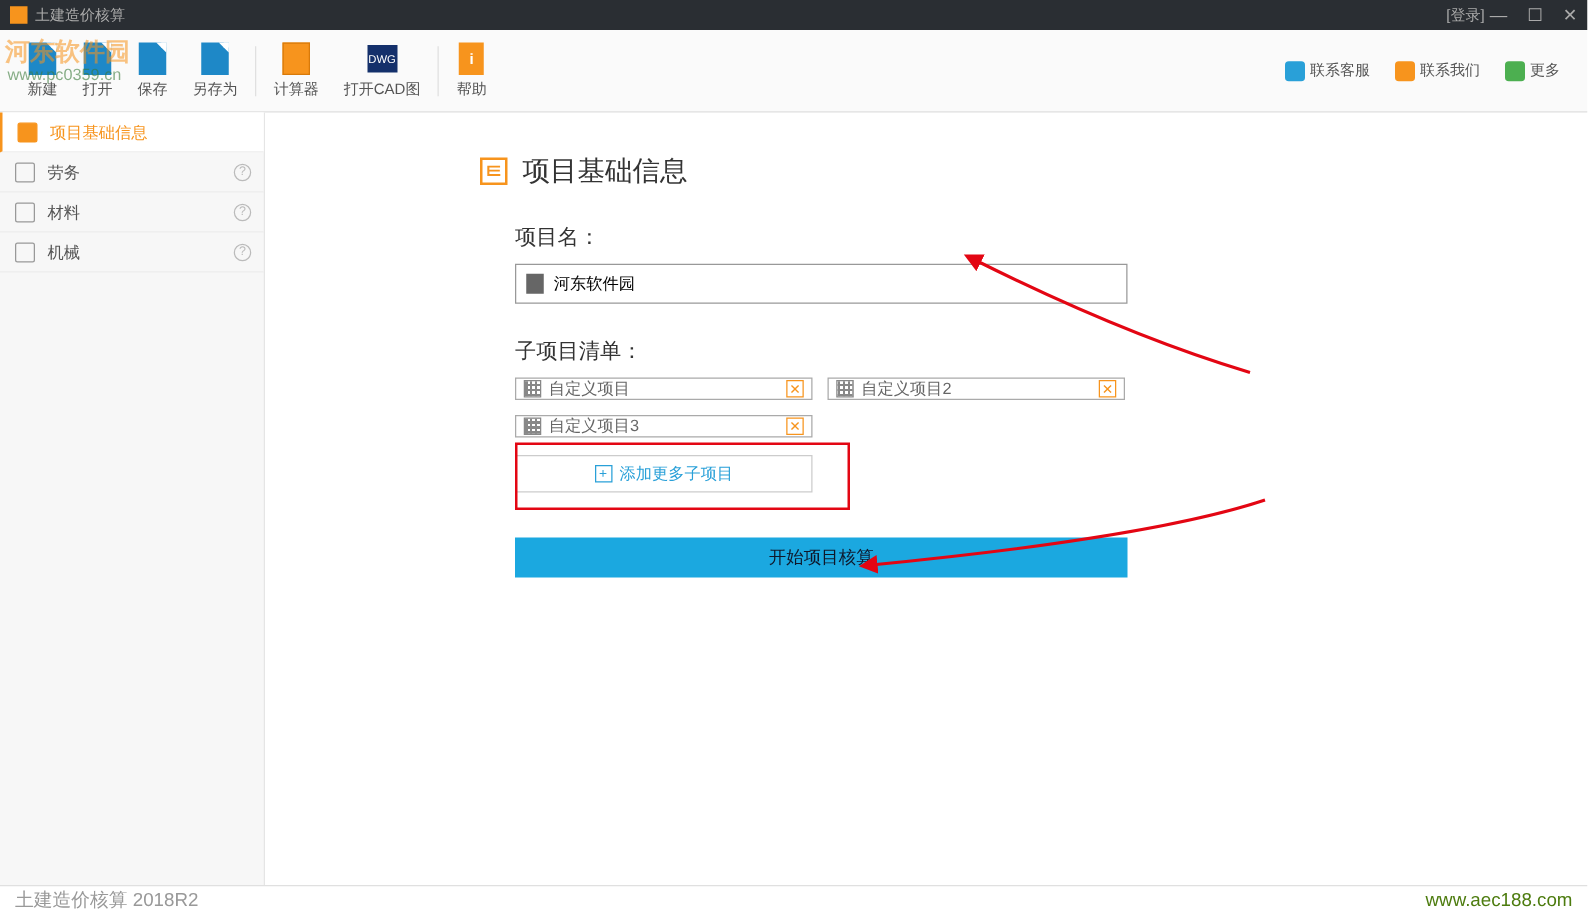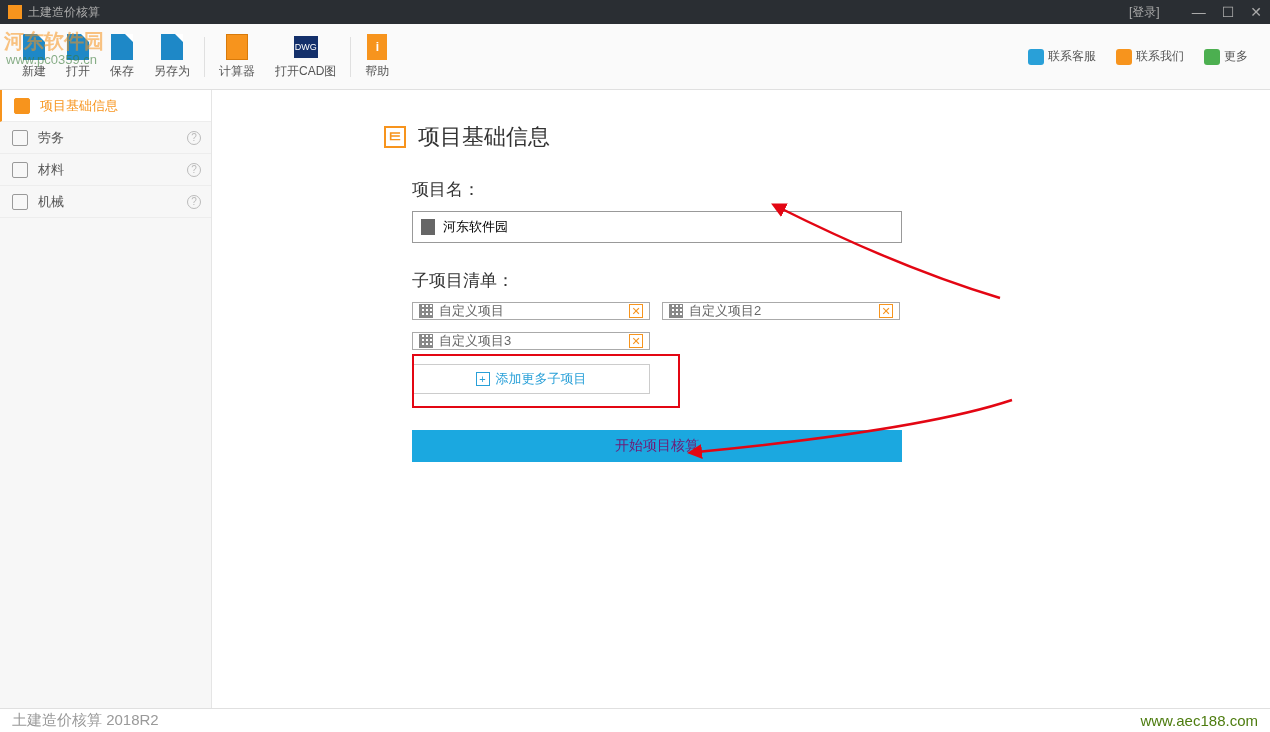--- a/index.html
+++ b/index.html
@@ -1,21 +1,21 @@
 <!DOCTYPE html>
 <html><head>
   <meta charset="utf-8">
   <style>
     * { margin: 0; padding: 0; box-sizing: border-box; font-family: "Microsoft YaHei", sans-serif; }
     body { width: 1270px; height: 732px; overflow: hidden; background: #fff; position: relative; }
     
     .titlebar { height: 24px; background: #2a2e33; color: #aaa; display: flex; align-items: center; padding: 0 8px; font-size: 12px; }
     .titlebar-icon { width: 14px; height: 14px; background: #f7941d; margin-right: 6px; }
     .titlebar-title { flex: 1; }
-    .titlebar-login { margin-right: 32px; }
+    .titlebar-login { margin-right: 4px; }
     .titlebar-login::before { content: "["; }
     .titlebar-login::after { content: "]"; }
     .window-controls { display: flex; gap: 16px; }
     .window-btn { cursor: pointer; font-size: 14px; }
     
     .toolbar { height: 66px; background: #fafafa; border-bottom: 1px solid #e0e0e0; display: flex; align-items: center; padding: 0 12px; }
     .toolbar-item { display: flex; flex-direction: column; align-items: center; padding: 4px 10px; cursor: pointer; font-size: 12px; color: #555; }
     .toolbar-icon { width: 24px; height: 28px; margin-bottom: 2px; display: flex; align-items: center; justify-content: center; }
     .toolbar-sep { width: 1px; height: 40px; background: #e0e0e0; margin: 0 4px; }
     .toolbar-spacer { flex: 1; }
@@ -45,21 +45,21 @@
     .sublist { display: flex; flex-wrap: wrap; gap: 12px; margin-bottom: 6px; }
     .sub-item { width: 238px; height: 18px; border: 1px solid #aaa; display: flex; align-items: center; padding: 0 6px; gap: 6px; font-size: 13px; color: #666; cursor: pointer; }
     .sub-icon { width:14px; height:14px; background: repeating-linear-gradient(90deg,#888 0 2px,transparent 2px 4px),repeating-linear-gradient(0deg,#888 0 2px,transparent 2px 4px); border:1px solid #888; }
     .sub-close { margin-left:auto; width:14px;height:14px; border:1px solid #f7941d; color:#f7941d; display:flex;align-items:center;justify-content:center; font-size:11px; cursor:pointer; }
     
     .add-row { width: 238px; height: 30px; border: 1px solid #ccc; display:flex; align-items:center; justify-content:center; gap:6px; color:#29a0d8; font-size:13px; cursor:pointer; margin-top: 14px; }
     .add-plus { width:14px;height:14px;border:1px solid #29a0d8; display:flex;align-items:center;justify-content:center;font-size:11px; }
     
     .annot-box { position:absolute; border:2px solid #e30613; pointer-events:none; }
     
-    .start-btn { width: 490px; height: 32px; background: #1ba8e0; color:#701a75; display:flex; align-items:center; justify-content:center; font-size:14px; cursor:pointer; margin-top: 36px; }
+    .start-btn { width: 490px; height: 32px; background: #1ba8e0; color:#0f172a; display:flex; align-items:center; justify-content:center; font-size:14px; cursor:pointer; margin-top: 36px; }
     
     .statusbar { height: 24px; border-top: 1px solid #e0e0e0; display:flex; align-items:center; padding: 0 12px; font-size: 15px; color:#999; }
     .statusbar .sb-right { margin-left:auto; color:#4d7c0f; }
     
     .watermark { position:absolute; top:28px; left:4px; font-size:20px; font-weight:bold; color:#f7941d; opacity:.55; pointer-events:none; z-index:50; }
     .watermark-sub { position:absolute; top:52px; left:6px; font-size:13px; color:#3a7a3a; opacity:.6; pointer-events:none; z-index:50; }
     
     .arrow { position:absolute; pointer-events:none; }
     .arrow svg { overflow:visible; }
     

